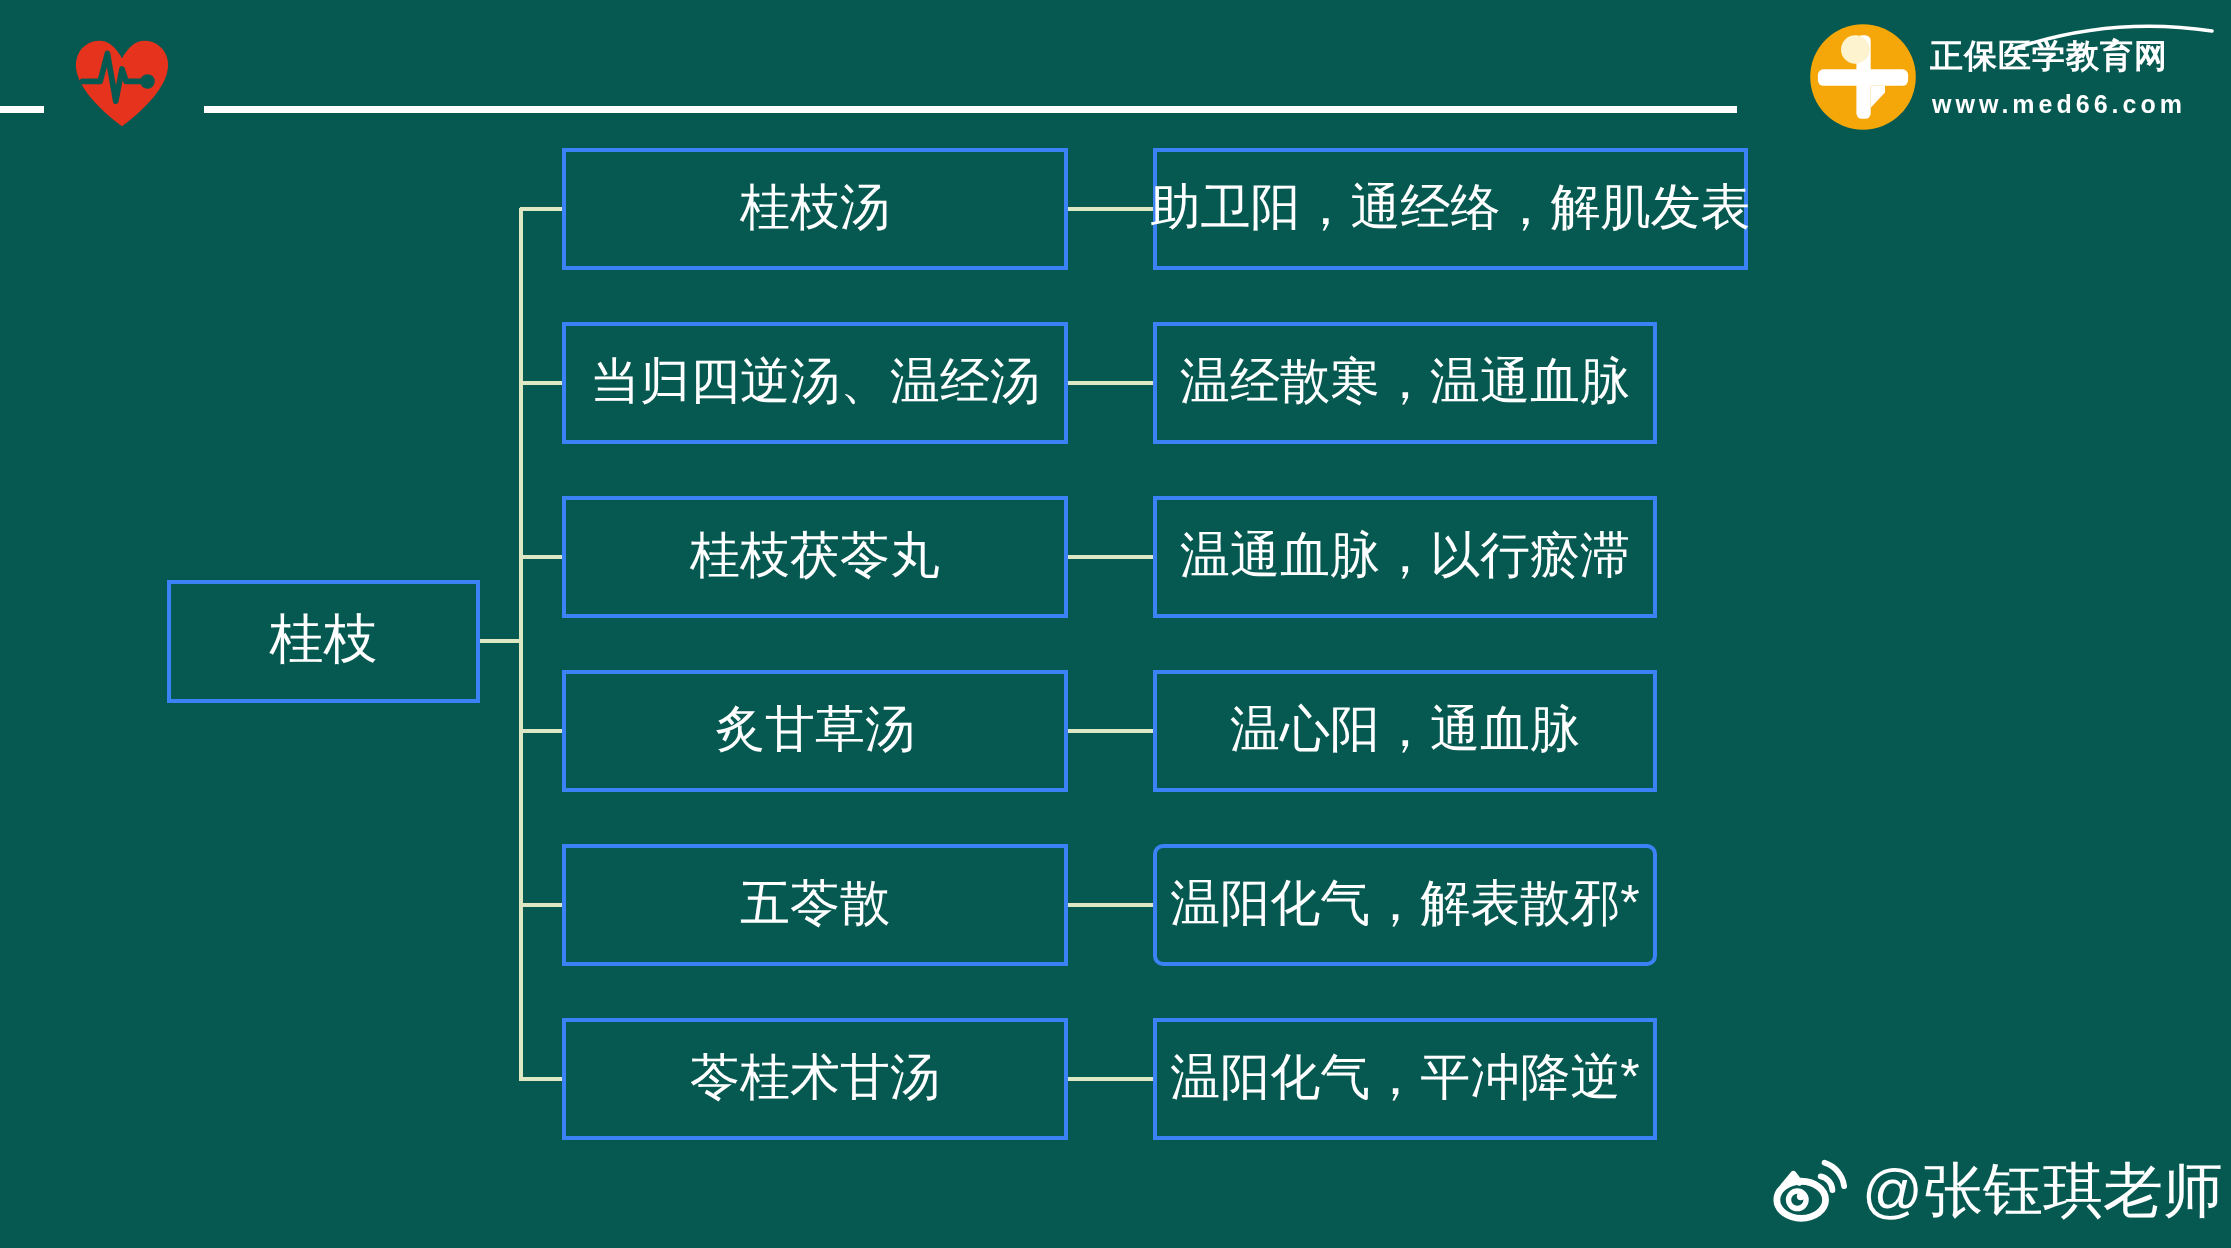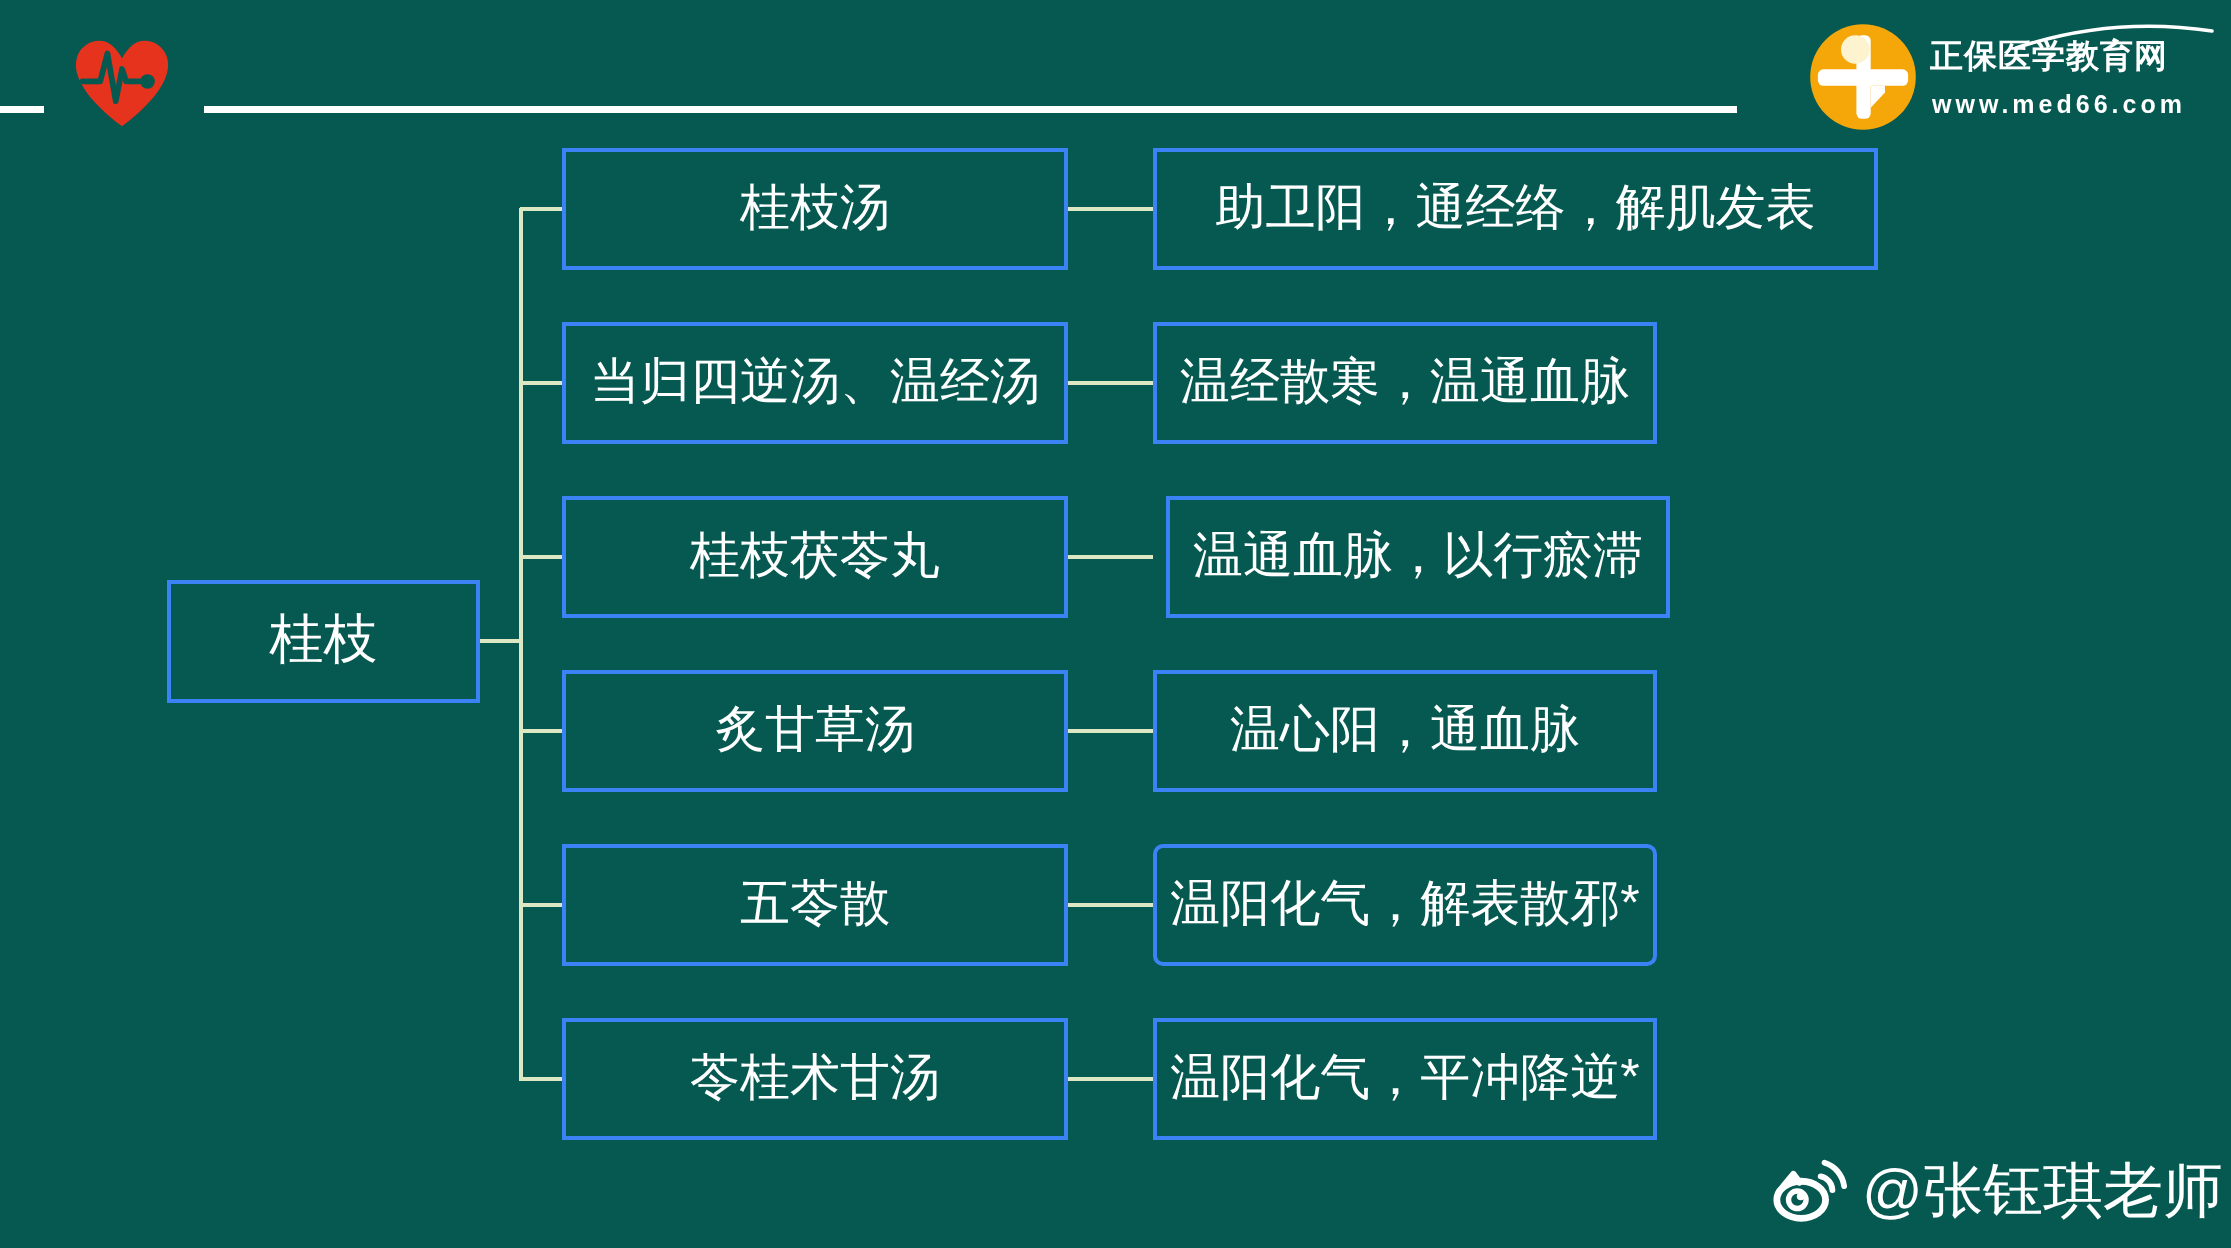--- a/index.html
+++ b/index.html
@@ -25,21 +25,21 @@
     box-sizing:border-box;
     display:flex;align-items:center;justify-content:center;
     color:#ffffff;
     white-space:nowrap;
   }
   .node .lbl{transform:translateY(-2px);}
   .formula-node,.function-node{height:122px;font-size:50px;}
   .root-node{left:167px;top:580px;width:313px;height:123px;font-size:54px;}
   .formula-node{left:562px;width:506px;}
   .function-node{left:1153px;width:504px;}
-  .function-node.wide{width:725px;}
+  .function-node.wide{width:595px;}
   
   .brand-name{
     position:absolute;left:1930px;top:34px;width:290px;
     color:#ffffff;font-size:33px;font-weight:bold;letter-spacing:1px;
     white-space:nowrap;
   }
   .brand-url{
     position:absolute;left:1932px;top:90px;width:290px;
     color:#ffffff;font-size:25px;font-weight:bold;letter-spacing:4px;
     white-space:nowrap;
@@ -111,21 +111,21 @@
   <div class="node formula-node" style="top:322px;">
     <span class="lbl">当归四逆汤、温经汤</span>
   </div>
   <div class="node function-node" style="top:322px;">
     <span class="lbl">温经散寒，温通血脉</span>
   </div>
 
   <div class="node formula-node" style="top:496px;">
     <span class="lbl">桂枝茯苓丸</span>
   </div>
-  <div class="node function-node" style="top:496px;margin-left:13px;">
+  <div class="node function-node" style="top:496px;">
     <span class="lbl">温通血脉，以行瘀滞</span>
   </div>
 
   <div class="node formula-node" style="top:670px;">
     <span class="lbl">炙甘草汤</span>
   </div>
   <div class="node function-node" style="top:670px;">
     <span class="lbl">温心阳，通血脉</span>
   </div>
 

